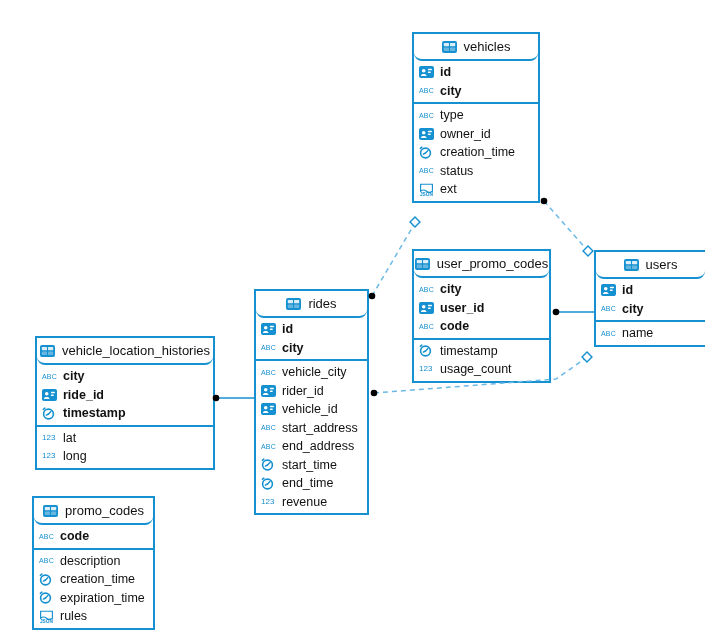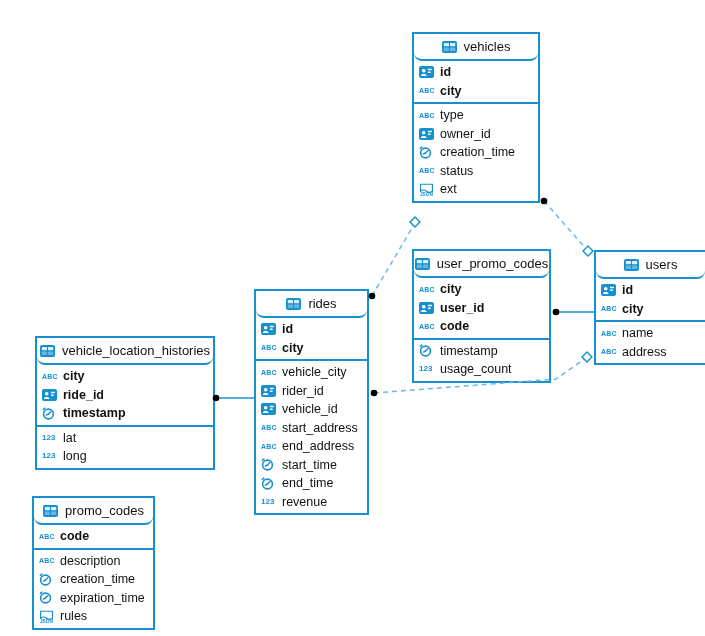--- a/index.html
+++ b/index.html
@@ -18,21 +18,21 @@
     font-size:13px;color:#111;white-space:nowrap;padding:0 3px;border-radius:8px;
   }
   .sec{padding:2px 0;}
   .sec.pk{border-bottom:2px solid var(--blue);}
   .row{
     display:flex;align-items:center;gap:4px;height:18.5px;
     padding:0 3px 0 5px;font-size:12.5px;color:#111;white-space:nowrap;
   }
   .sec.pk .row{font-weight:bold;}
   .icon{width:17px;display:inline-flex;justify-content:flex-start;align-items:center;flex:none;}
-  .txt-icon{color:var(--blue);font-weight:bold;font-size:7px;letter-spacing:.2px;line-height:1;}
+  .txt-icon{color:var(--blue);font-weight:normal;font-size:7px;letter-spacing:.2px;line-height:1;}
   .txt-icon.num{font-size:8px;letter-spacing:0;}
   #wires{position:absolute;left:0;top:0;pointer-events:none;}
 </style>
 </head>
 <body>
 
 <div id="canvas" style="--blue: #1590d0;">
   <div id="tables">
       <div class="table" style="left: 412px; top: 32px; width: 128px;">
     <div class="thead">
@@ -205,26 +205,20 @@
             </span>
             <span>city</span>
           </div>
         </div>
     <div class="sec cols">
           <div class="row">
             <span class="icon">
               <span class="txt-icon">ABC</span>
             </span>
             <span>name</span>
-          </div>
-          <div class="row">
-            <span class="icon">
-              <span class="txt-icon">ABC</span>
-            </span>
-            <span>address</span>
           </div>
         </div>
   </div>
       <div class="table" style="left: 254px; top: 289px; width: 115px;">
     <div class="thead">
       <span class="icon thead-icon">
             <svg width="15" height="12" viewBox="0 0 15 12">
               <rect width="15" height="12" rx="2" fill="#1590d0"></rect>
               <rect x="1.8" y="2" width="5.2" height="3.2" rx="0.6" fill="#fff" opacity="0.85"></rect>
               <rect x="8" y="2" width="5.2" height="3.2" rx="0.6" fill="#fff" opacity="0.85"></rect>

